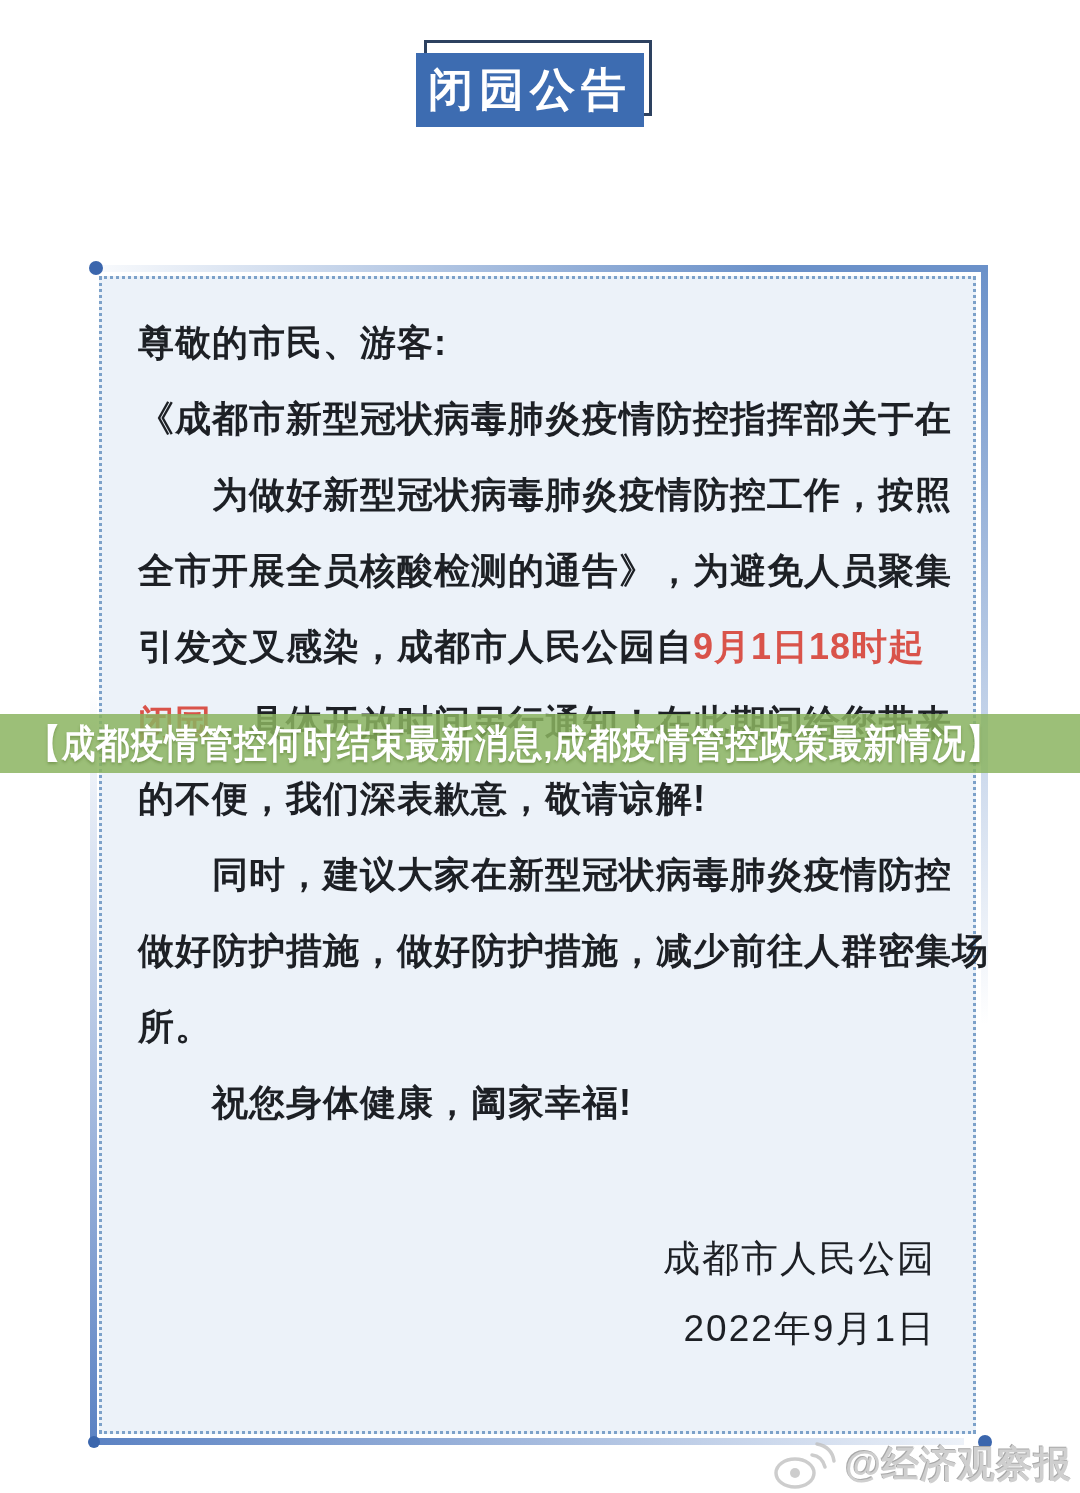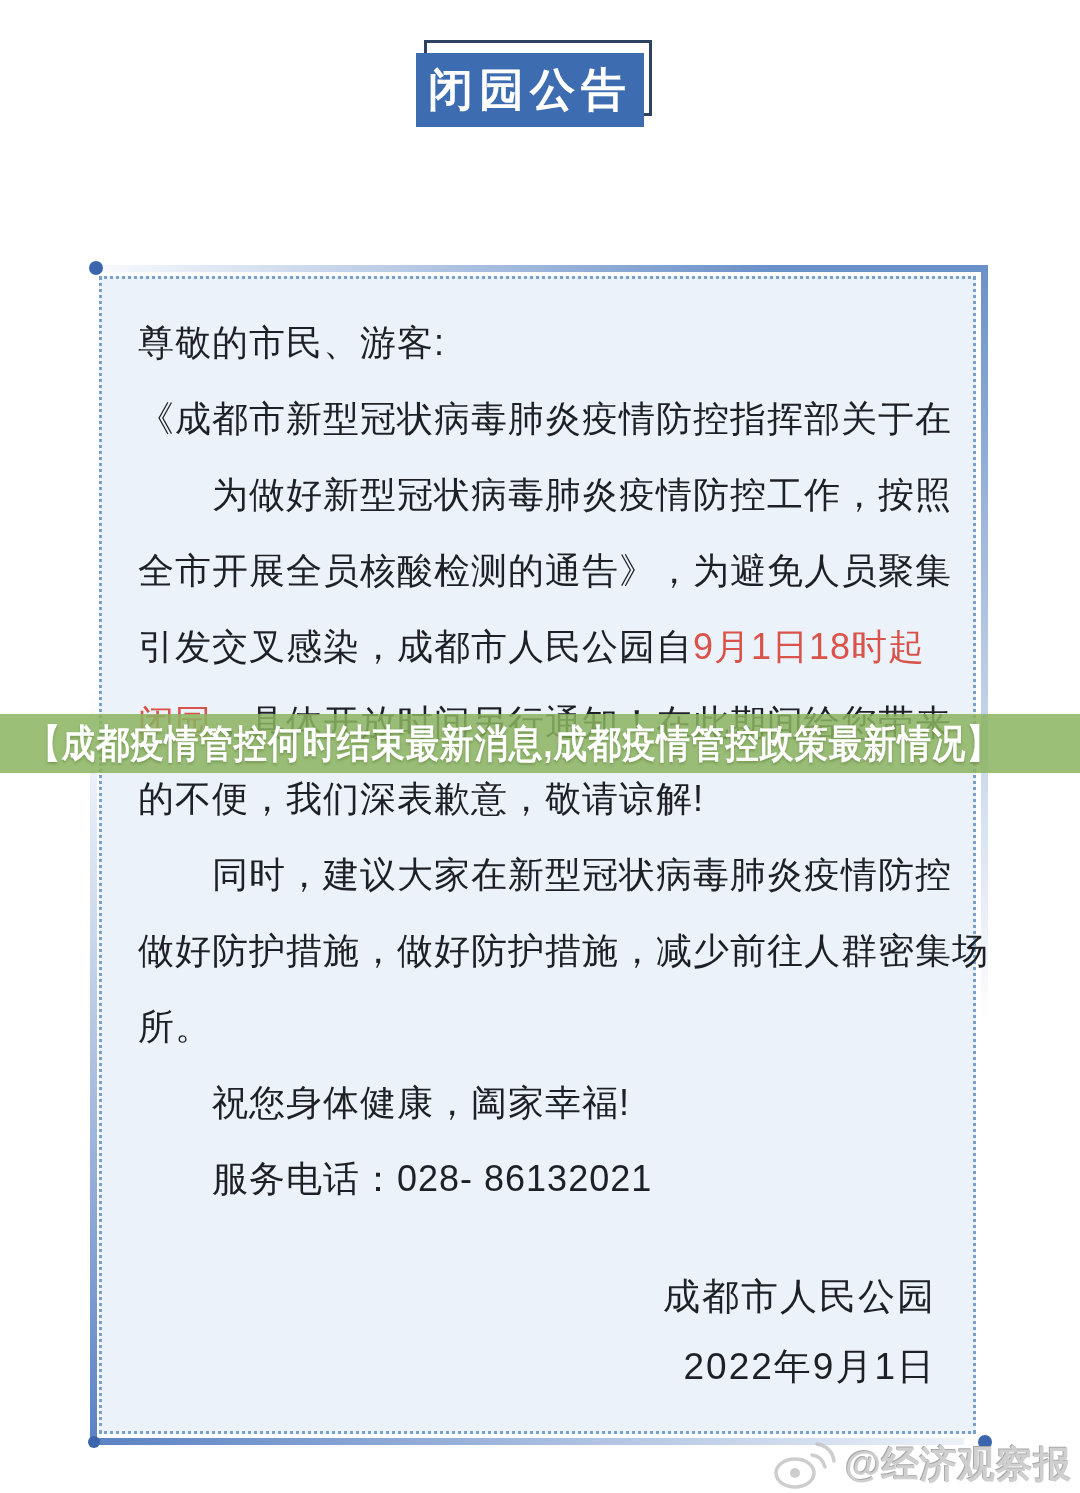--- a/index.html
+++ b/index.html
@@ -45,27 +45,27 @@
     background:linear-gradient(to bottom, rgba(107,145,201,0), var(--frame-blue-dark,#5b82c3));
   }
   .dot{ position:absolute; border-radius:50%; background:var(--corner-dot,#3b66ad); }
   .dot-tl{ left:89px;  top:261px;  width:14px; height:14px; }
   .dot-bl{ left:88px;  top:1436px; width:12px; height:12px; }
   .dot-br{ left:978px; top:1435px; width:14px; height:14px; }
   
   .notice-body{
     position:absolute; left:138px; top:305px; width:802px;
     font-size:36px; line-height:76px; letter-spacing:1px;
-    color:var(--body-text,#1d2025); font-weight:400;
+    color:var(--body-text,#1d2025); font-weight:700;
   }
   .line{ white-space:nowrap; height:76px; }
   .line.indent{ padding-left:74px; }
   .red{ color:var(--highlight-red,#d9534a); }
   .signature{
-    position:absolute; right:144px; top:1262px; text-align:right;
+    position:absolute; right:144px; top:1224px; text-align:right;
     font-size:37px; line-height:70px; letter-spacing:2px;
     color:var(--body-text,#1d2025); font-weight:500;
   }
   
   .banner{
     position:absolute; left:0; top:714px; width:1080px; height:59px;
     background:var(--banner-green-rgba,rgba(139,180,96,0.85));
     display:flex; align-items:center; justify-content:flex-end; z-index:5;
   }
   .banner-text{
@@ -108,21 +108,20 @@
       <div class="line"><span>《成都市新型冠状病毒肺炎疫情防控指挥部关于在</span></div>
       <div class="line indent"><span>为做好新型冠状病毒肺炎疫情防控工作，按照</span></div>
       <div class="line"><span>全市开展全员核酸检测的通告》，为避免人员聚集</span></div>
       <div class="line"><span>引发交叉感染，成都市人民公园自</span><span class="red">9月1日18时起</span></div>
       <div class="line"><span class="red">闭园</span><span>，具体开放时间另行通知！在此期间给您带来</span></div>
       <div class="line"><span>的不便，我们深表歉意，敬请谅解!</span></div>
       <div class="line indent"><span>同时，建议大家在新型冠状病毒肺炎疫情防控</span></div>
       <div class="line"><span>做好防护措施，做好防护措施，减少前往人群密集场</span></div>
       <div class="line"><span>所。</span></div>
       <div class="line indent"><span>祝您身体健康，阖家幸福!</span></div>
-      <div class="line indent"><span>服务电话：028- 86132021</span></div>
     </div>
   <div class="signature">
     <div>成都市人民公园</div>
     <div>2022年9月1日</div>
   </div>
 
   <div class="banner">
     <span class="banner-text">【成都疫情管控何时结束最新消息,成都疫情管控政策最新情况】</span>
   </div>
 

